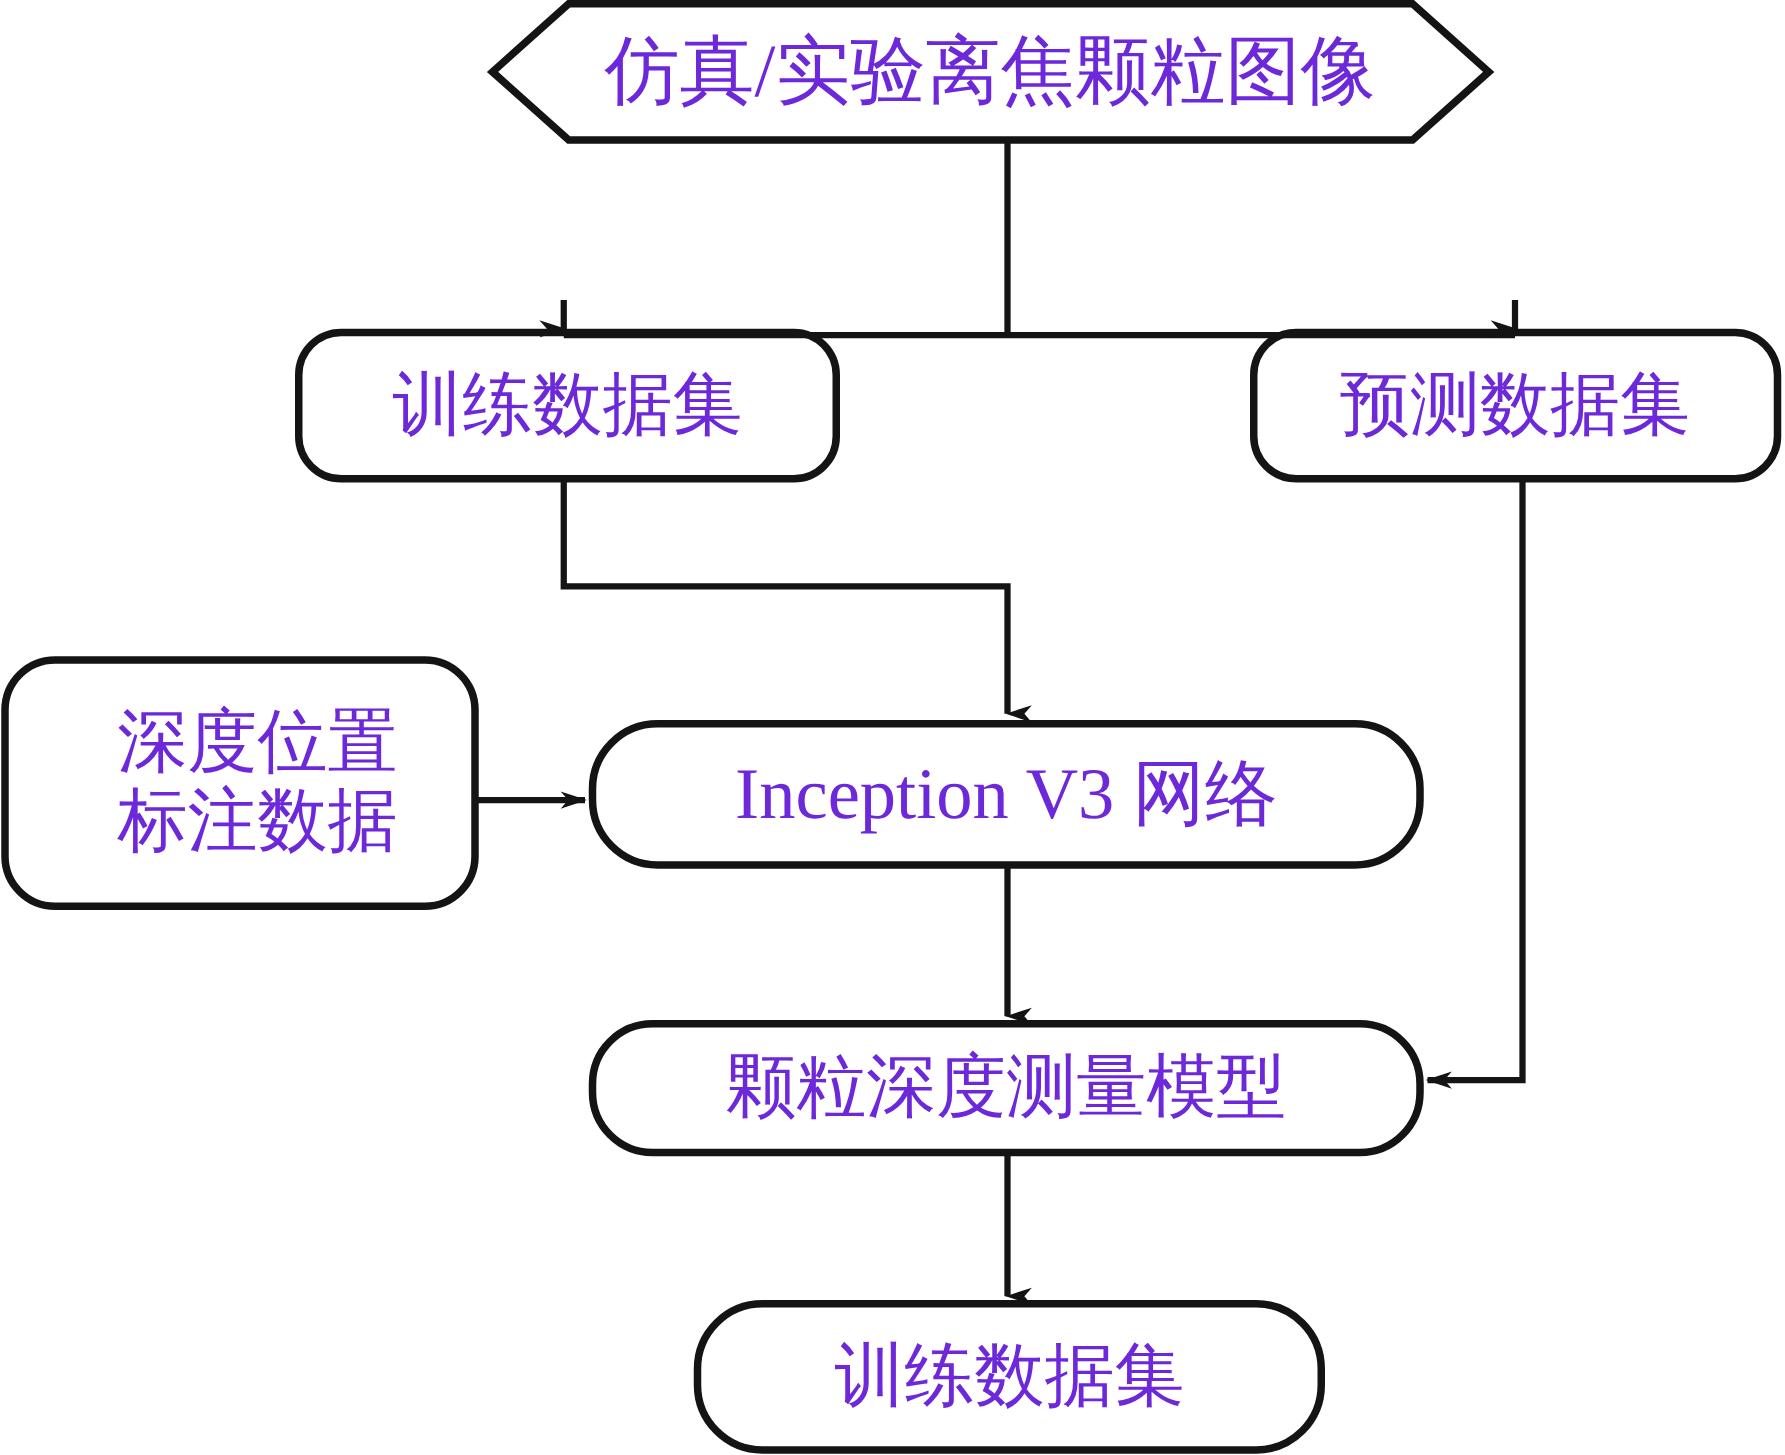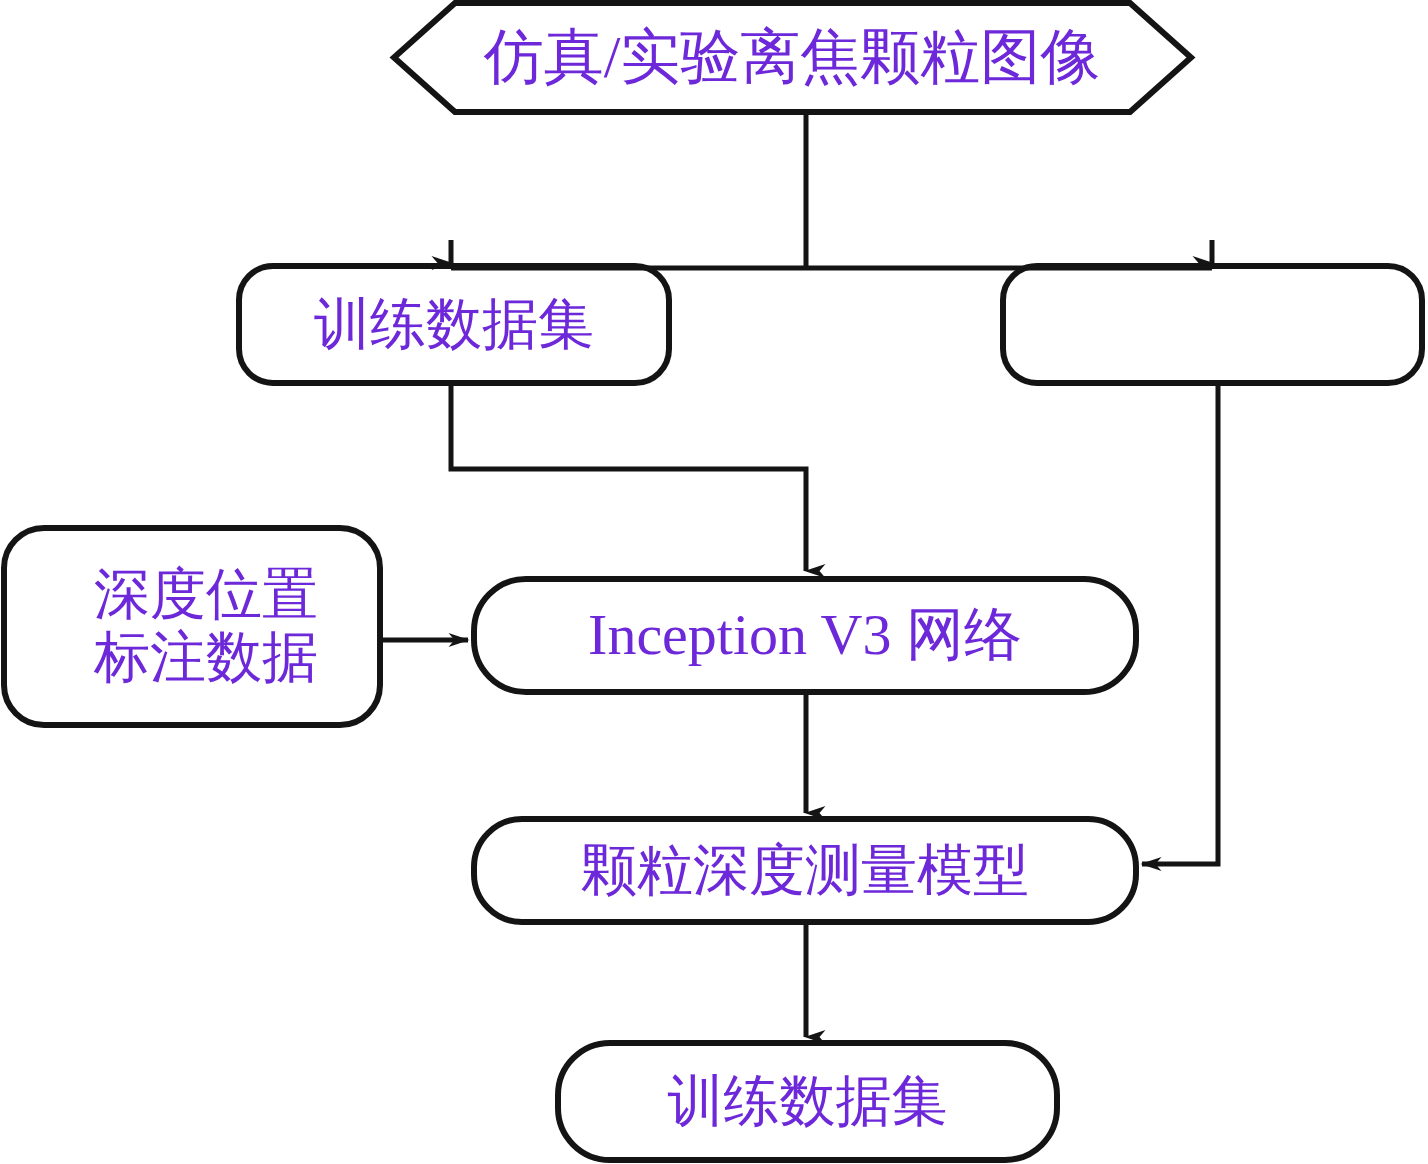--- a/index.html
+++ b/index.html
@@ -93,20 +93,21 @@
       <path d="M 1218 383 L 1218 864 L 1142 864" marker-end="url(#arrow-left)"></path>
 
       <path d="M 806 922 L 806 1037" marker-end="url(#arrow-down)"></path>
     </g>
   </svg>
 
   <div class="node-label lbl-source">仿真/实验离焦颗粒图像</div>
 
   <div class="node-label lbl-train">训练数据集</div>
 
+  <div class="node-label lbl-predict">预测数据集</div>
 
   <div class="node-label lbl-annot">深度位置
 标注数据</div>
 
   <div class="node-label lbl-net">Inception V3 网络</div>
 
   <div class="node-label lbl-model">颗粒深度测量模型</div>
 
   <div class="node-label lbl-result">训练数据集</div>
 

